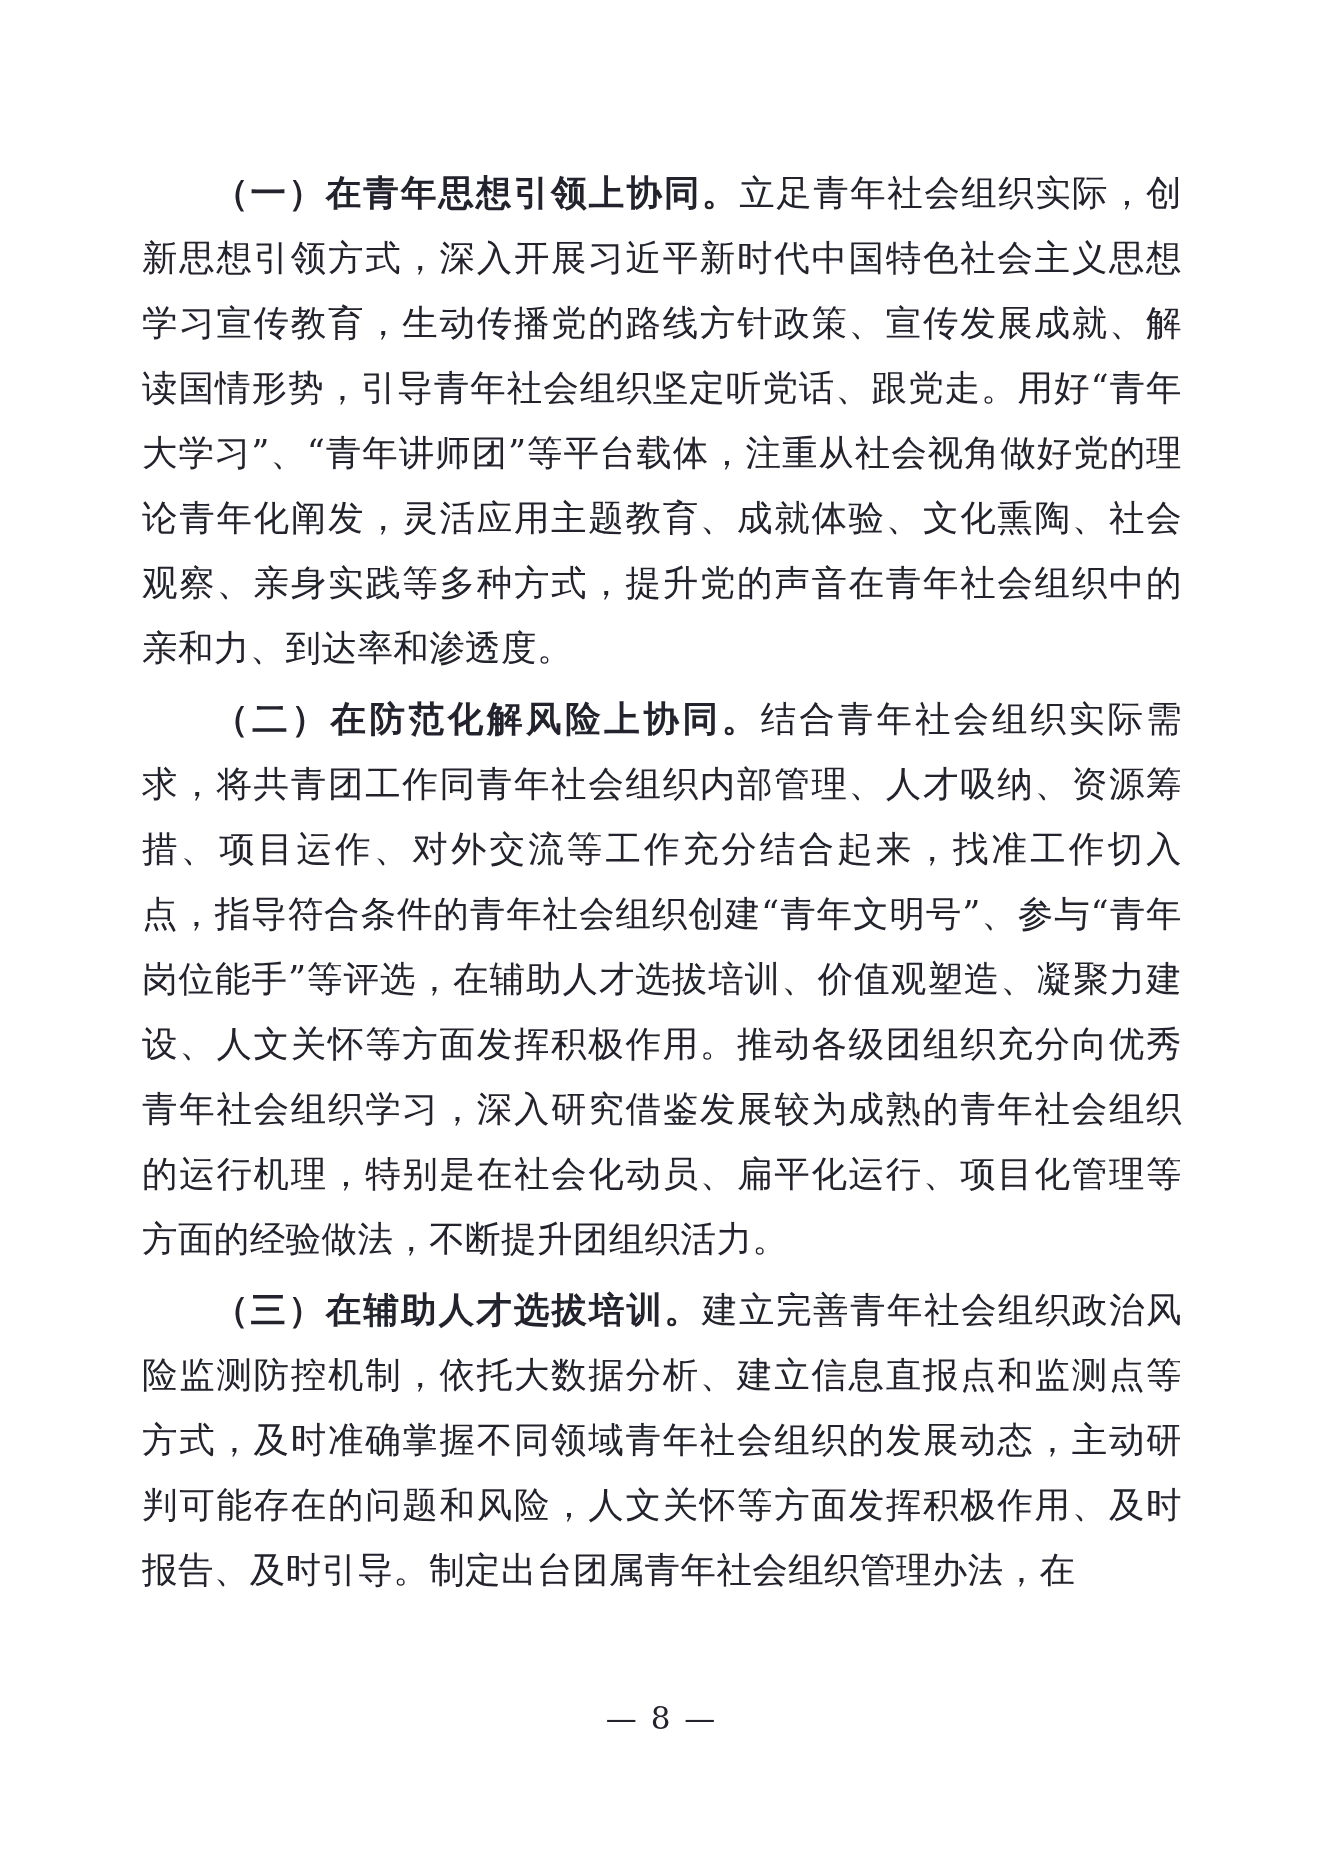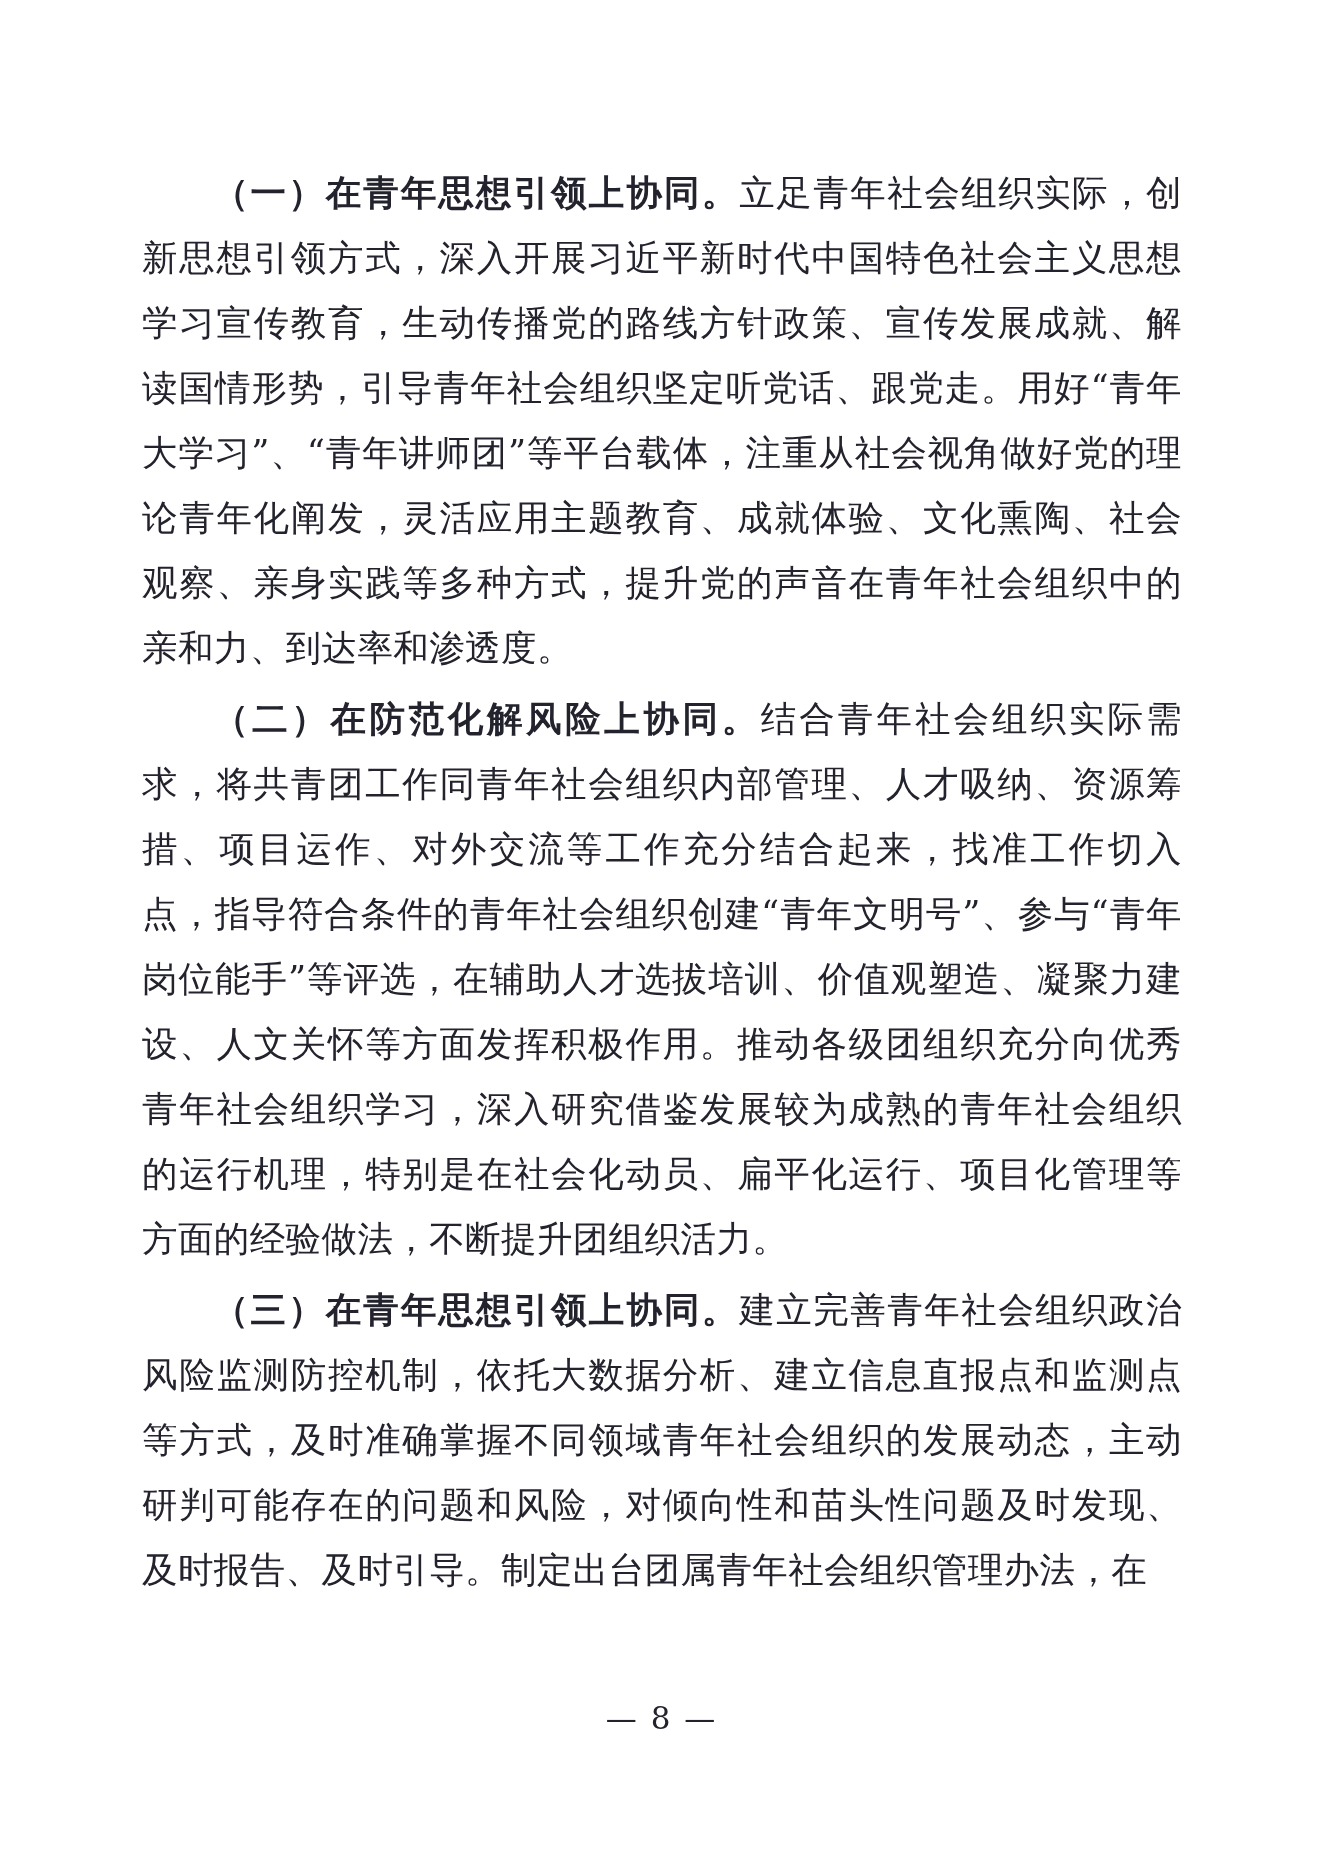--- a/index.html
+++ b/index.html
@@ -63,19 +63,19 @@
 
     <p class="para">
       <span class="lead">（一）在青年思想引领上协同。</span><span>立足青年社会组织实际，创新思想引领方式，深入开展习近平新时代中国特色社会主义思想学习宣传教育，生动传播党的路线方针政策、宣传发展成就、解读国情形势，引导青年社会组织坚定听党话、跟党走。用好“青年大学习”、“青年讲师团”等平台载体，注重从社会视角做好党的理论青年化阐发，灵活应用主题教育、成就体验、文化熏陶、社会观察、亲身实践等多种方式，提升党的声音在青年社会组织中的亲和力、到达率和渗透度。</span>
     </p>
 
     <p class="para">
       <span class="lead">（二）在防范化解风险上协同。</span><span>结合青年社会组织实际需求，将共青团工作同青年社会组织内部管理、人才吸纳、资源筹措、项目运作、对外交流等工作充分结合起来，找准工作切入点，指导符合条件的青年社会组织创建“青年文明号”、参与“青年岗位能手”等评选，在辅助人才选拔培训、价值观塑造、凝聚力建设、人文关怀等方面发挥积极作用。推动各级团组织充分向优秀青年社会组织学习，深入研究借鉴发展较为成熟的青年社会组织的运行机理，特别是在社会化动员、扁平化运行、项目化管理等方面的经验做法，不断提升团组织活力。</span>
     </p>
 
     <p class="para">
-      <span class="lead">（三）在青年思想引领上协同。</span><span>建立完善青年社会组织政治风险监测防控机制，依托大数据分析、建立信息直报点和监测点等方式，及时准确掌握不同领域青年社会组织的发展动态，主动研判可能存在的问题和风险，对倾向性和苗头性问题及时发现、及时报告、及时引导。制定出台团属青年社会组织管理办法，在</span>
+      <span class="lead">（三）在辅助人才选拔培训。</span><span>建立完善青年社会组织政治风险监测防控机制，依托大数据分析、建立信息直报点和监测点等方式，及时准确掌握不同领域青年社会组织的发展动态，主动研判可能存在的问题和风险，人文关怀等方面发挥积极作用、及时报告、及时引导。制定出台团属青年社会组织管理办法，在</span>
     </p>
 
   </div>
 
   <div class="page-number">— 8 —</div>
 </div>
 
 </body></html>

